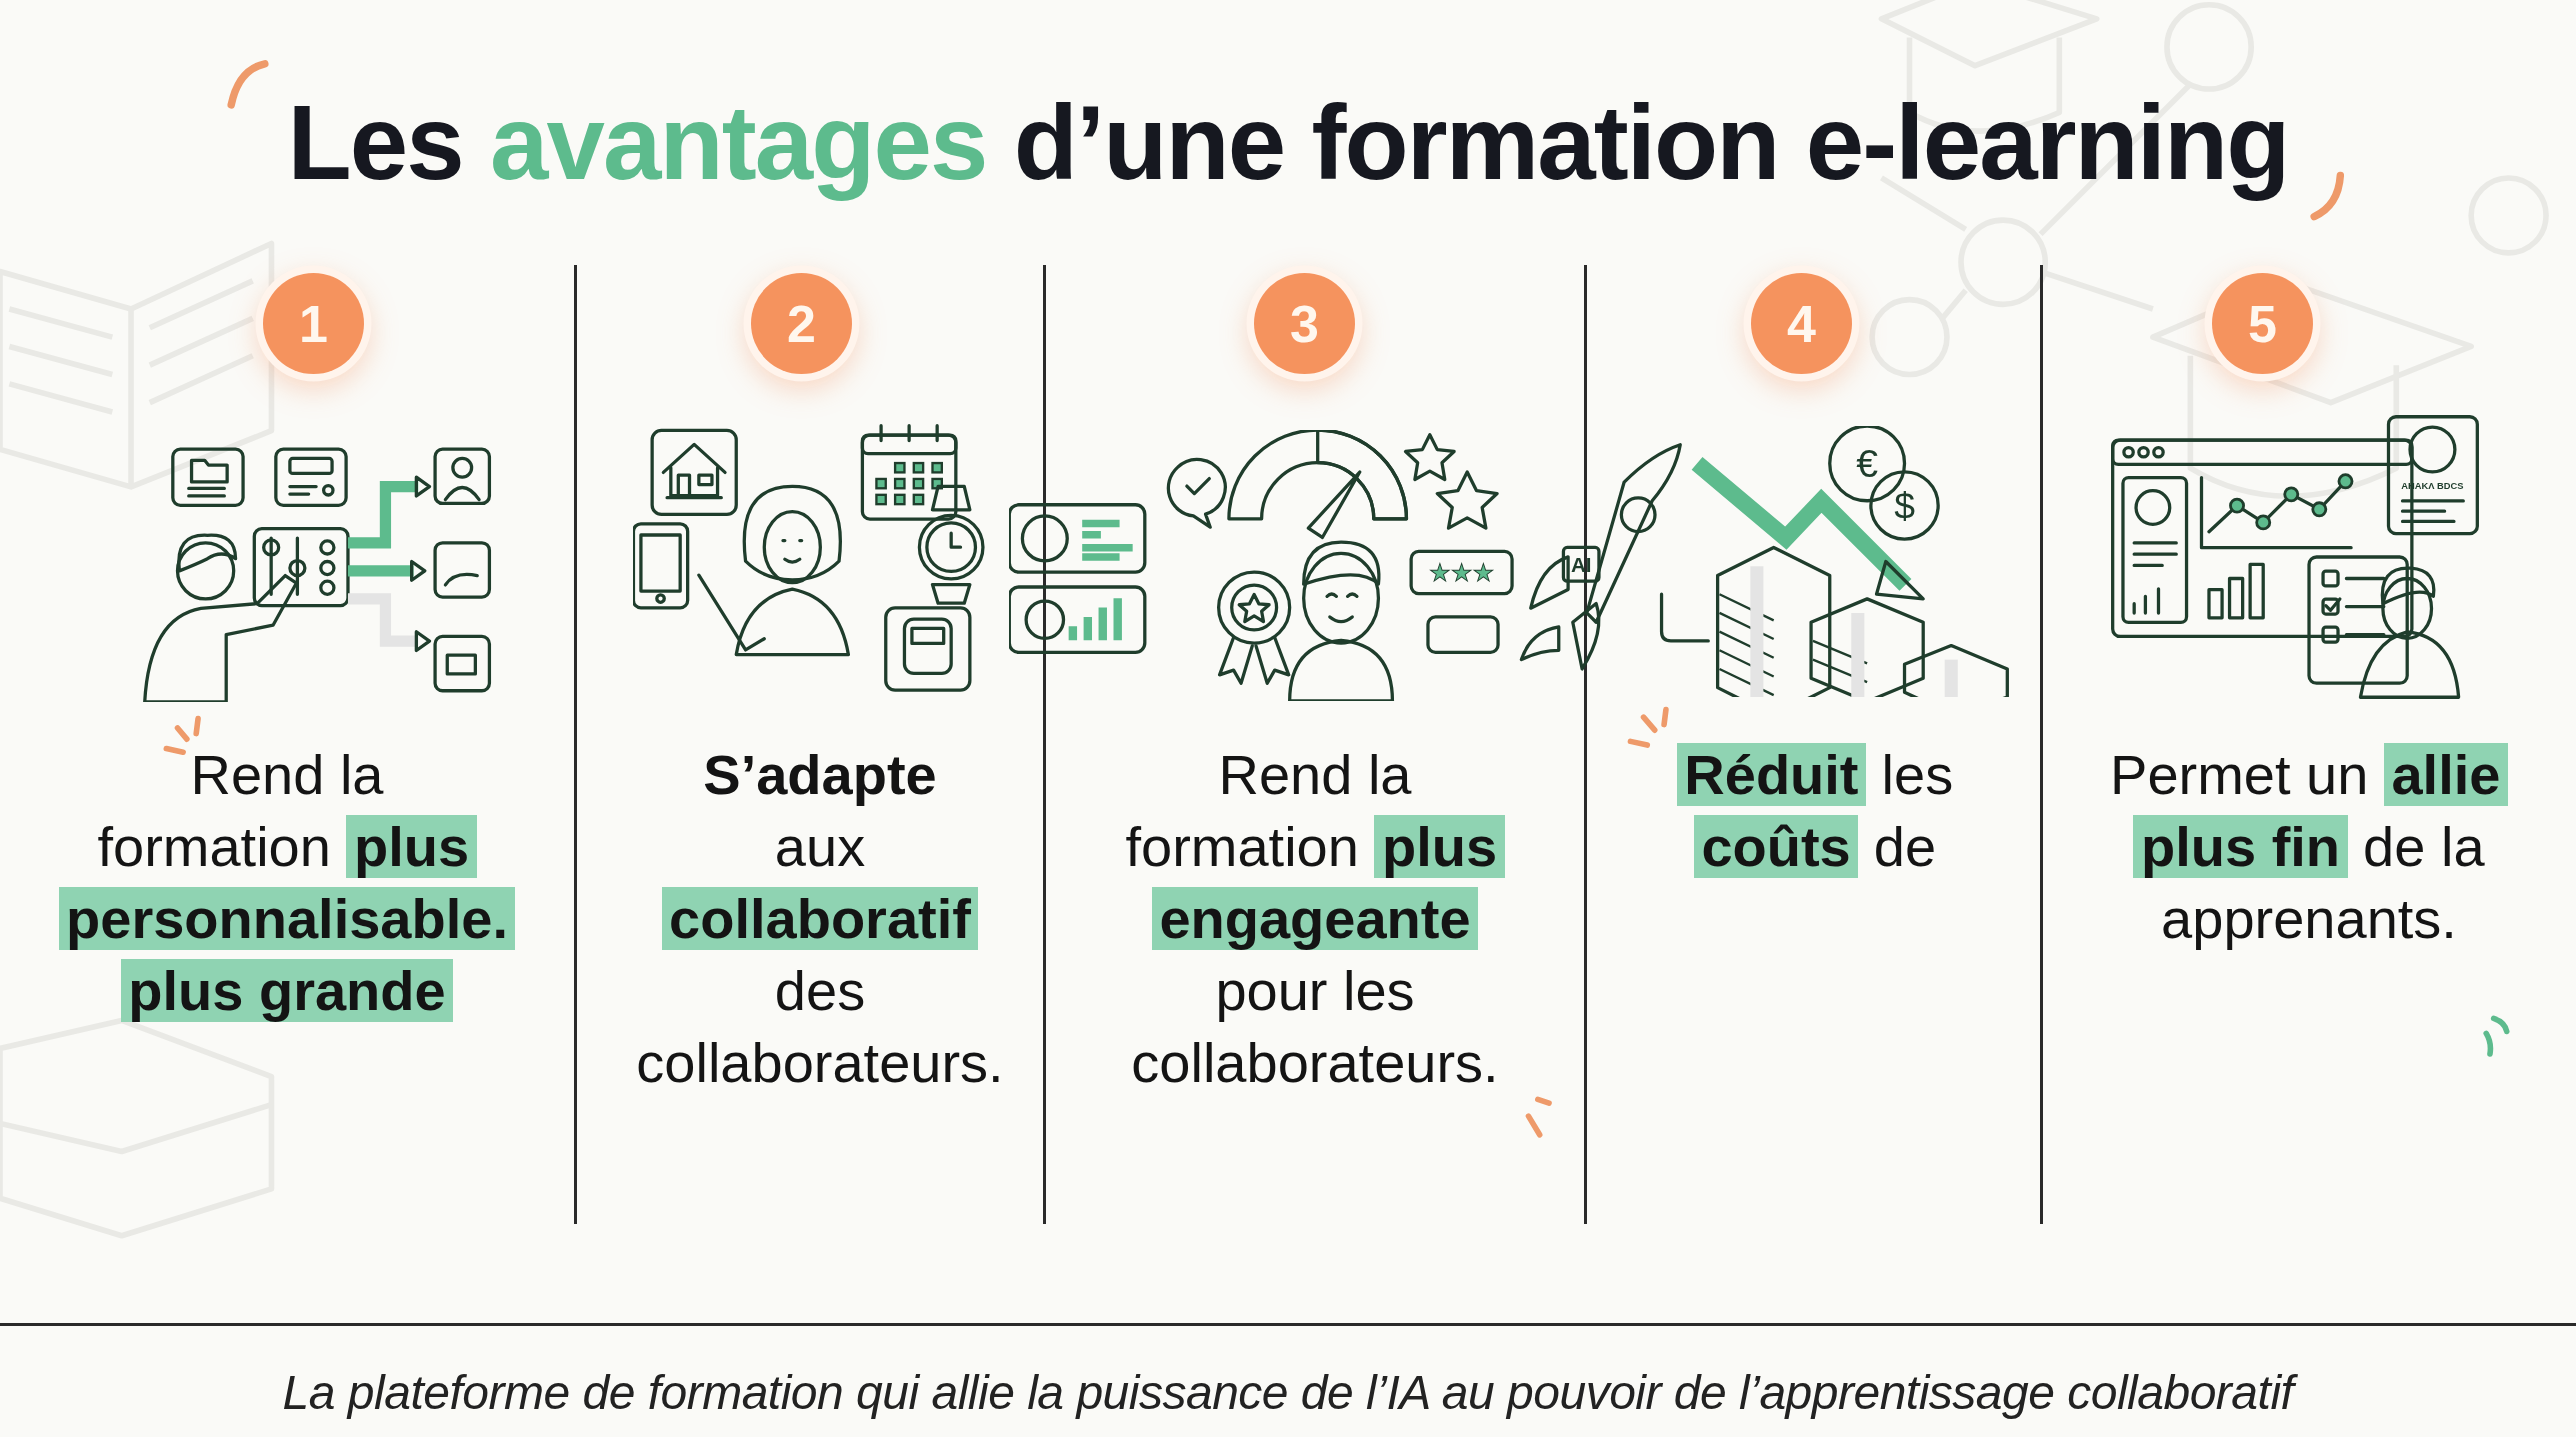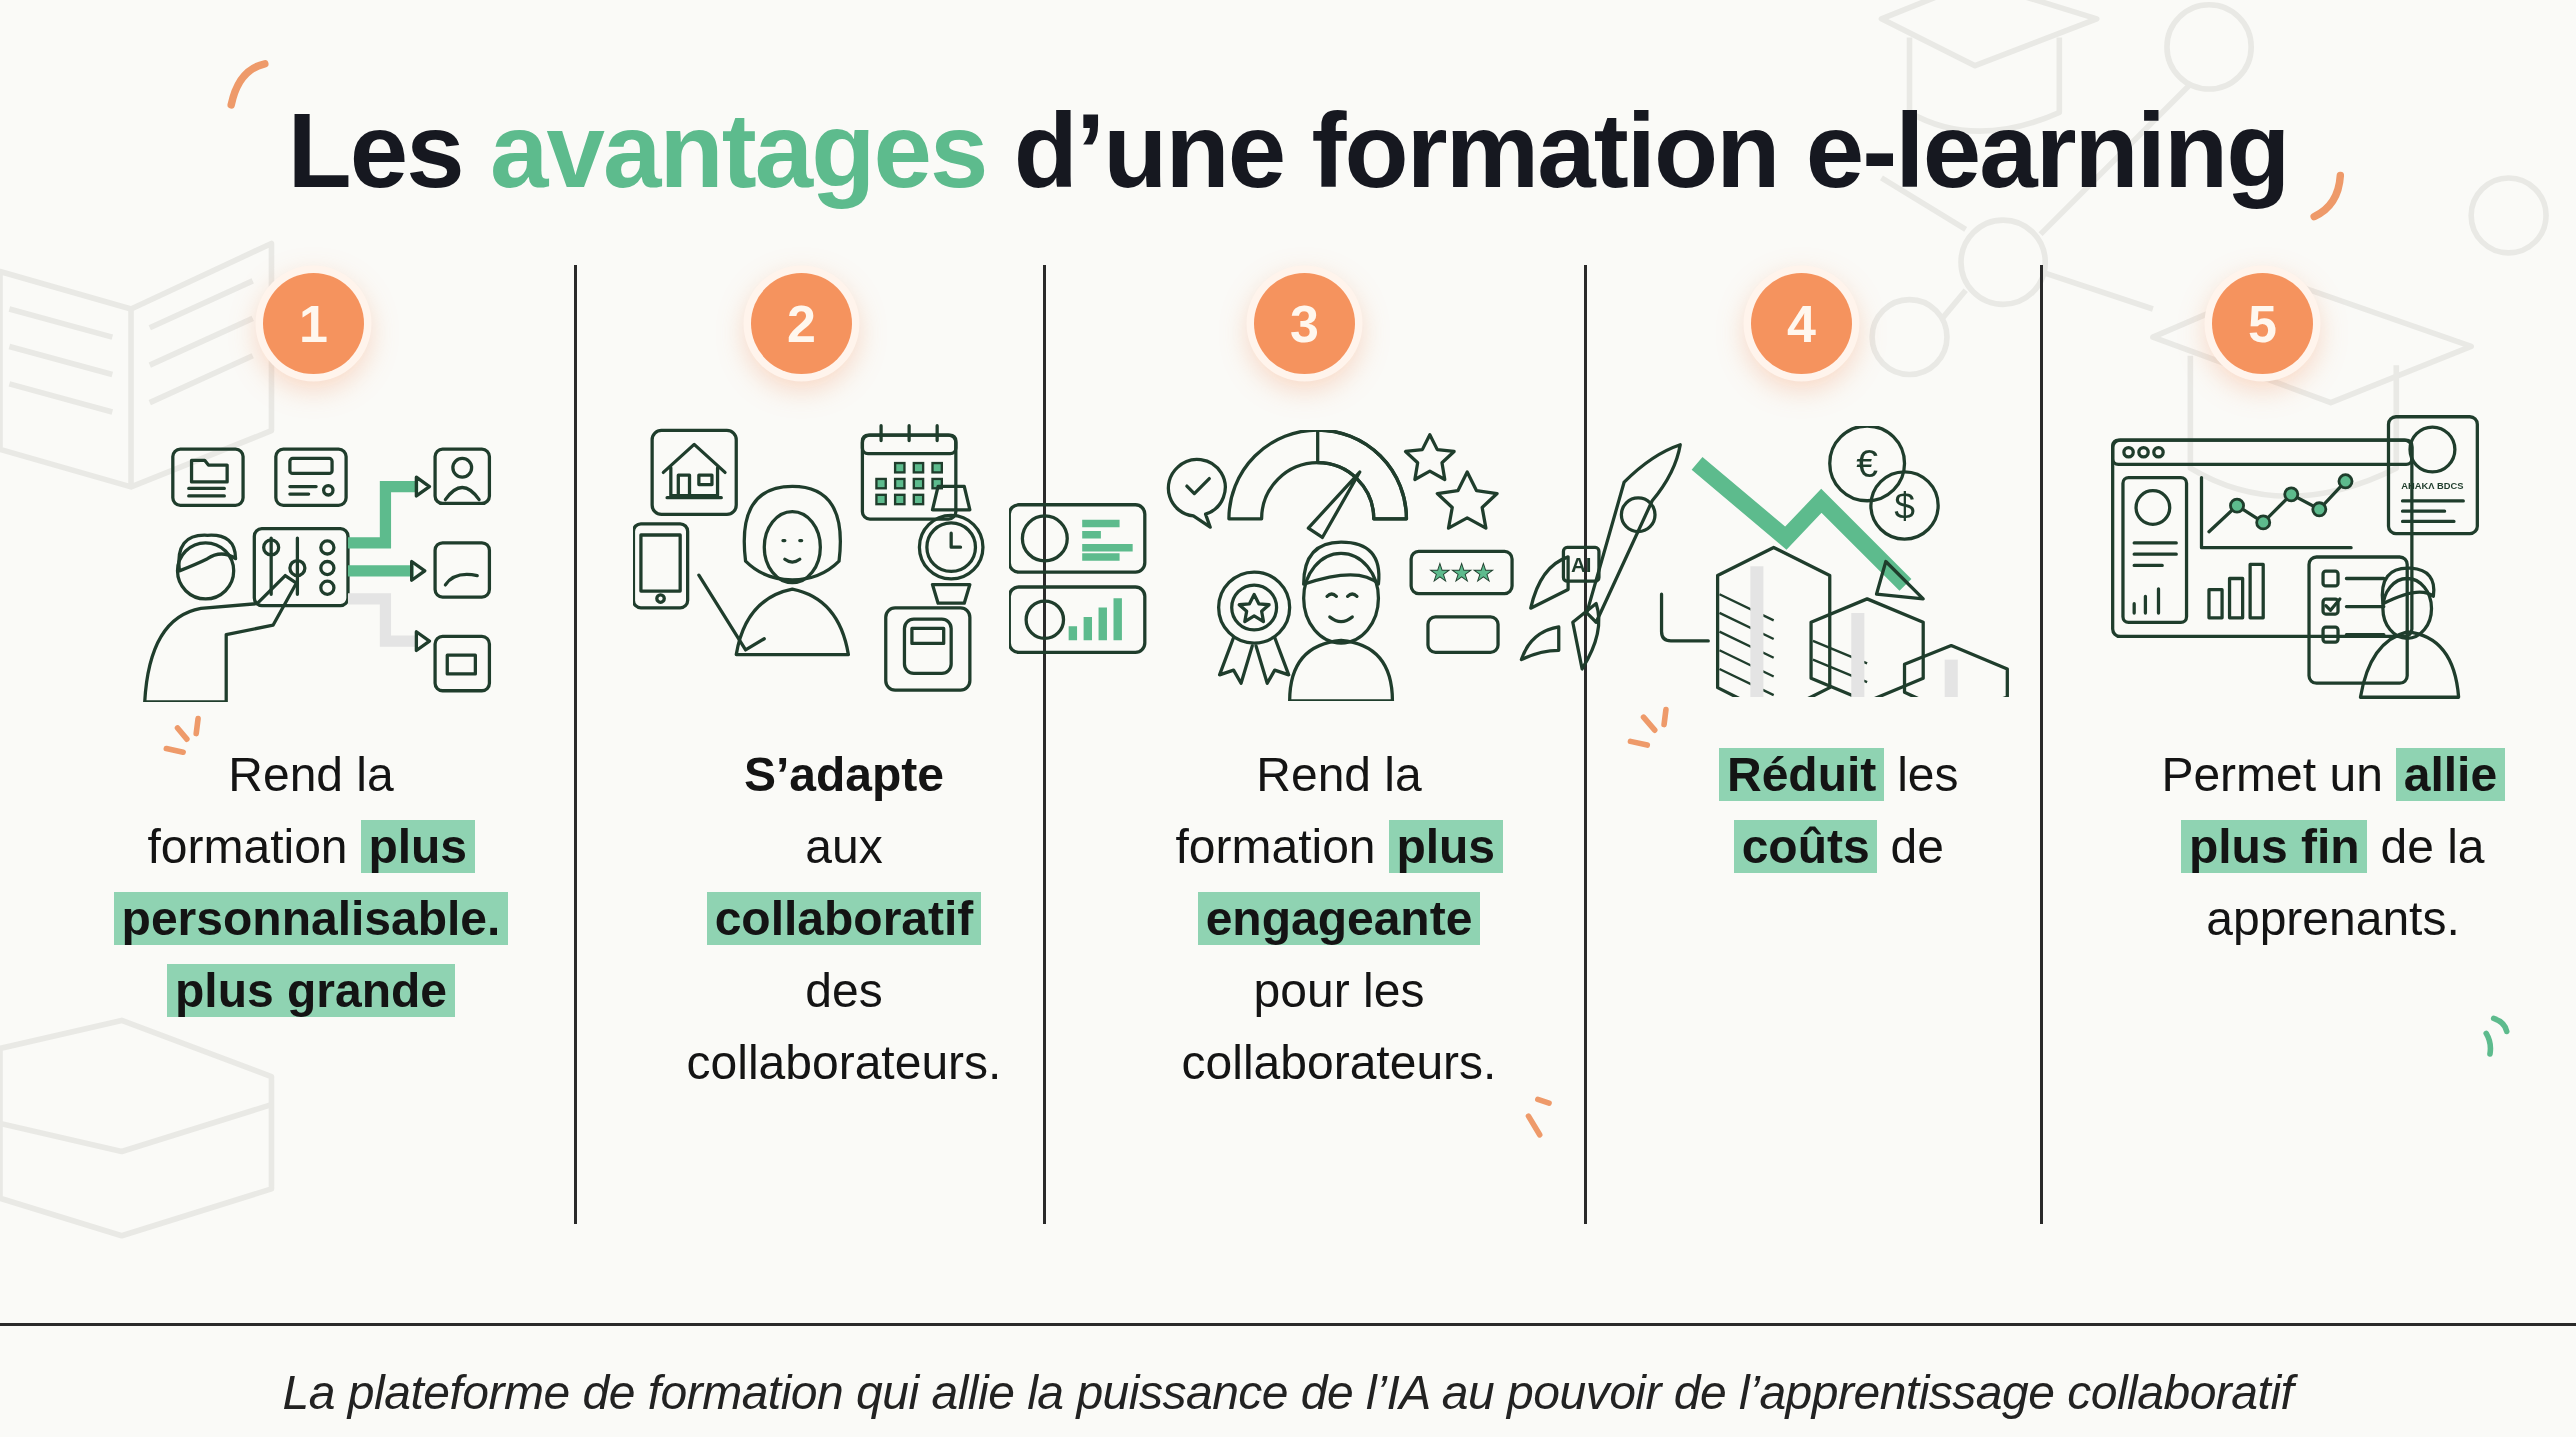--- a/index.html
+++ b/index.html
@@ -26,21 +26,21 @@
   .badge {
     position:absolute; top:11.2px; width:101px; height:101px; border-radius:50%;
     background:#F5935E; color:#FFF7EE;
     font-family:"Liberation Sans", sans-serif; font-weight:700; font-size:52px;
     display:flex; align-items:center; justify-content:center;
     box-shadow:0 0 0 7.5px #FFF4EC, 0 9.4px 28px 5.6px rgba(245,147,94,0.35);
   }
   .illus { position:absolute; top:159px; }
   .text {
     position:absolute; top:477px; text-align:center;
-    font-size:48px; line-height:72px; color:#141414;margin-left:24px;
+    font-size:56px; line-height:72px; color:#141414;
   }
   .hl {
     background:#8FD3B2; font-weight:700; padding:0 7.5px;
     -webkit-box-decoration-break:clone; box-decoration-break:clone;
   }
   .b { font-weight:700; }
   .footer {
     position:absolute; left:0; right:0; top:1365px; text-align:center;
     font-style:italic; font-size:48px; color:#222;
     font-family:"Liberation Sans", sans-serif; letter-spacing:-0.5px;
@@ -72,21 +72,21 @@
     <path d="M2340 90 L2180 250 M2100 310 L2075 340 M2180 290 L2300 330 M2010 190 L2100 245"></path>
   </g>
 </svg>
 
 <svg class="title-bracket" style="left:220px;top:56px" width="56" height="66" viewBox="0 0 60 70">
   <path d="M48 8 Q20 14 12 52" stroke="#EE9A6A" stroke-width="8" fill="none" stroke-linecap="round"></path>
 </svg>
 <svg class="title-bracket" style="left:2303px;top:164px" width="56" height="66" viewBox="0 0 60 70">
   <path d="M40 12 Q38 44 12 56" stroke="#EE9A6A" stroke-width="8" fill="none" stroke-linecap="round"></path>
 </svg>
-<h1 class="title" style="margin:16px">
+<h1 class="title" style="margin:8px">
   <span>Les</span>
   <span class="accent">avantages</span>
   <span>d’une formation e-learning</span>
 </h1>
 
 <div class="divider" style="left:574px"></div>
 <div class="divider" style="left:1043px"></div>
 <div class="divider" style="left:1584px"></div>
 <div class="divider" style="left:2040px"></div>
 

